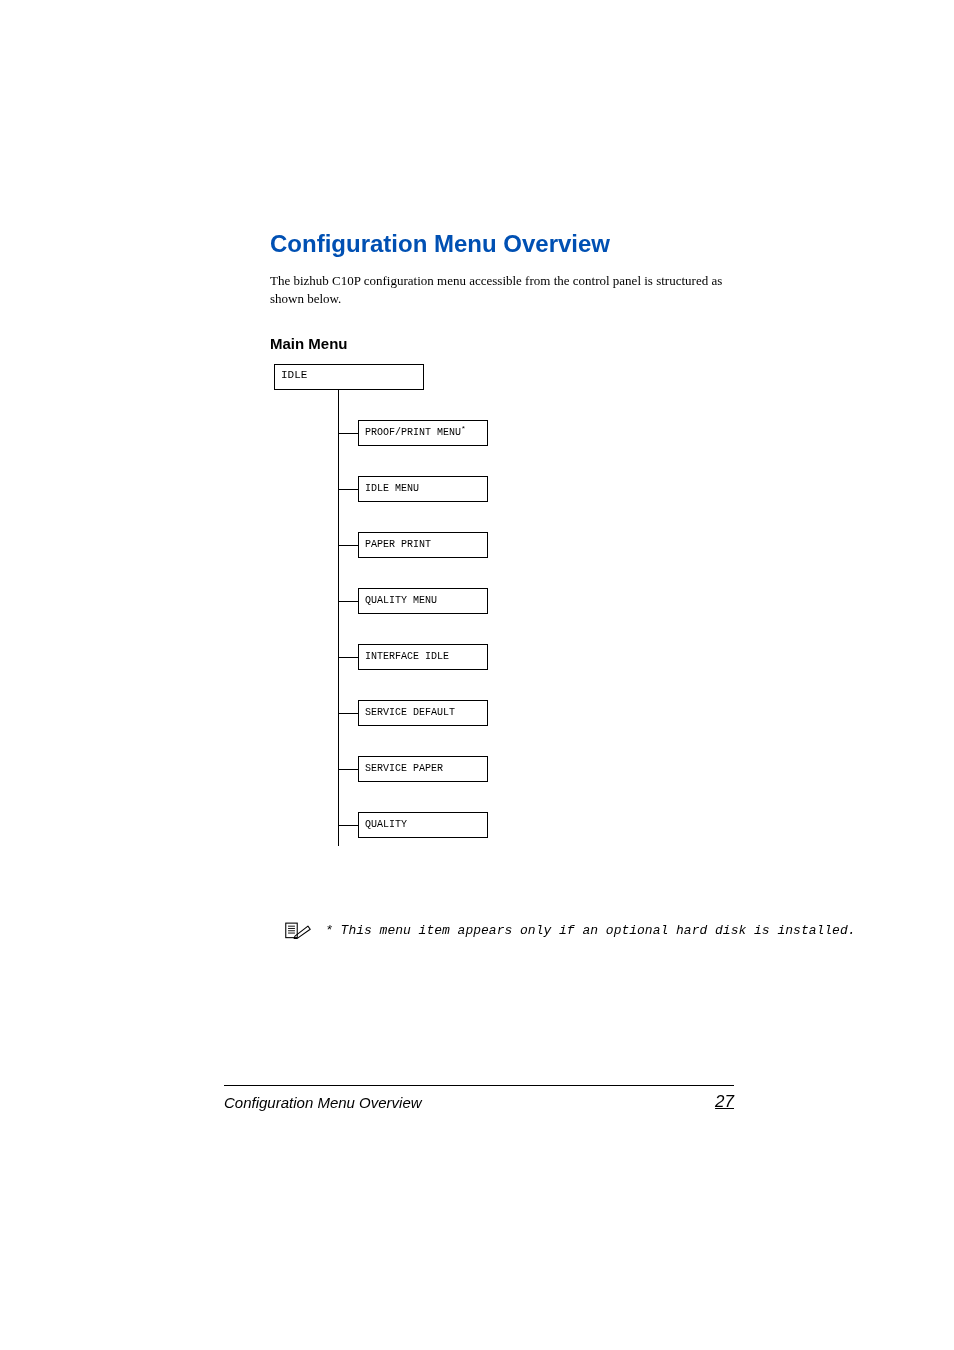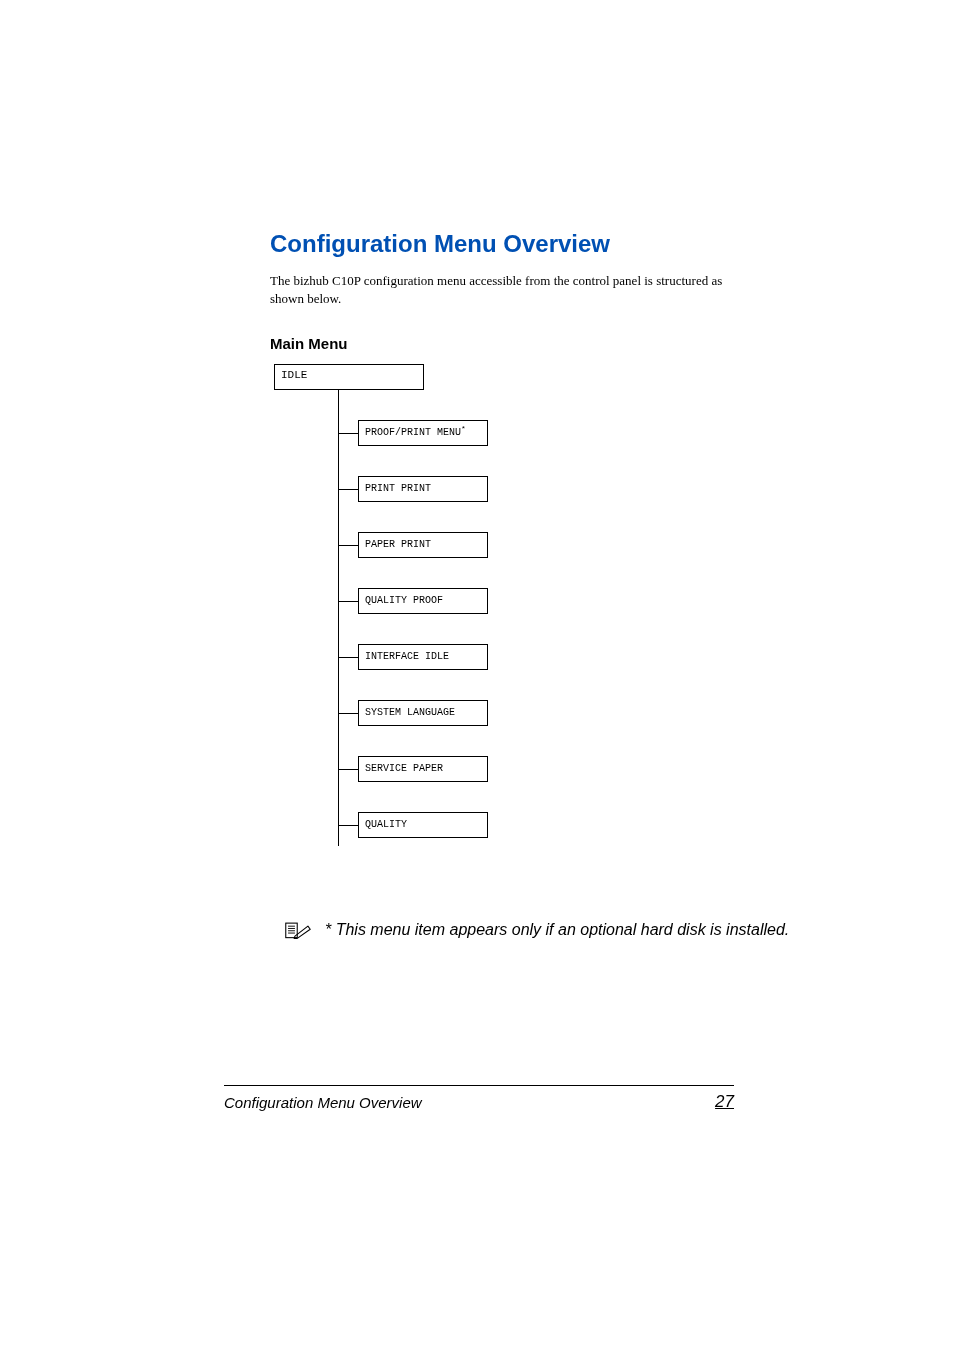--- a/index.html
+++ b/index.html
@@ -112,22 +112,23 @@
     display: flex;
     align-items: center;
     gap: 14px;
   }
   .note-icon svg {
     width: 26px;
     height: 20px;
     display: block;
   }
   .note-text {
-    font-size: 16px;
+    font-size: 13px;
     font-style: italic;
+    font-family: Liberation Mono, monospace;
   }
 
   
   .footer-rule {
     position: absolute;
     left: 224px;
     top: 1085px;
     width: 510px;
     height: 1px;
     background: #000;
@@ -160,37 +161,37 @@
     <div class="diagram">
       <div class="idle-box">IDLE</div>
       <div class="vline-main"></div>
       <div class="branches" id="branches">
           <div class="branch">
             <div class="hline"></div>
             <div class="menu-box">PROOF/PRINT MENU<sup>*</sup></div>
           </div>
           <div class="branch">
             <div class="hline"></div>
-            <div class="menu-box">PRINT PRINT</div>
+            <div class="menu-box">IDLE MENU</div>
           </div>
           <div class="branch">
             <div class="hline"></div>
             <div class="menu-box">PAPER PRINT</div>
           </div>
           <div class="branch">
             <div class="hline"></div>
-            <div class="menu-box">QUALITY PROOF</div>
+            <div class="menu-box">QUALITY MENU</div>
           </div>
           <div class="branch">
             <div class="hline"></div>
             <div class="menu-box">INTERFACE IDLE</div>
           </div>
           <div class="branch">
             <div class="hline"></div>
-            <div class="menu-box">SYSTEM LANGUAGE</div>
+            <div class="menu-box">SERVICE DEFAULT</div>
           </div>
           <div class="branch">
             <div class="hline"></div>
             <div class="menu-box">SERVICE PAPER</div>
           </div>
           <div class="branch">
             <div class="hline"></div>
             <div class="menu-box">QUALITY</div>
           </div>
         </div>

